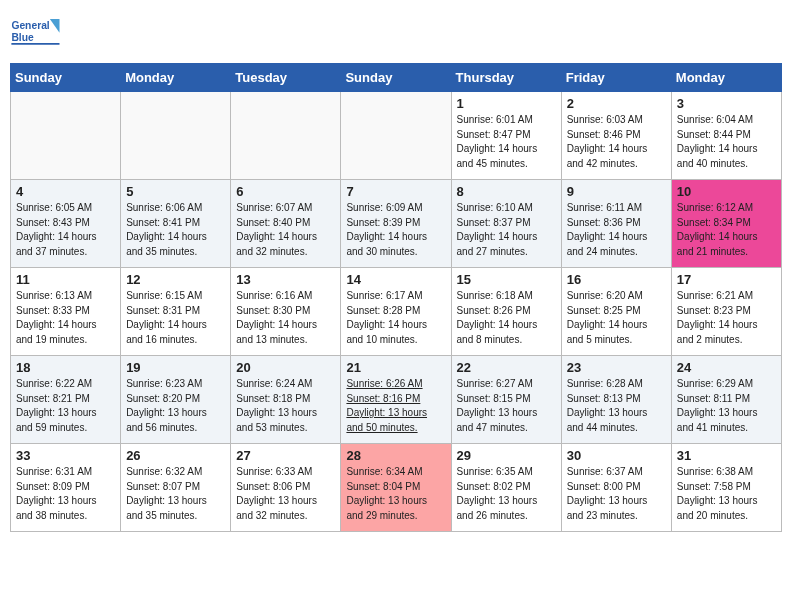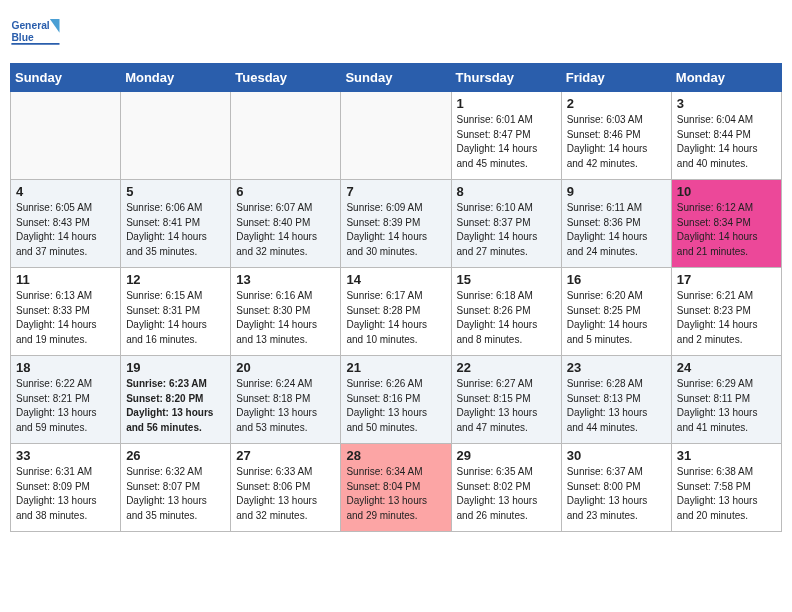--- a/index.html
+++ b/index.html
@@ -251,35 +251,35 @@
       <tr>
         <td style="background: rgb(240, 244, 248);">
           <span class="day-num">18</span>
           <div class="day-info" style="white-space: pre-line;">Sunrise: 6:22 AM
 Sunset: 8:21 PM
 Daylight: 13 hours
 and 59 minutes.</div>
         </td>
         <td style="background: rgb(240, 244, 248);">
           <span class="day-num">19</span>
-          <div class="day-info" style="white-space: pre-line; font-weight: bold;">Sunrise: 6:23 AM
+          <div class="day-info" style="white-space: pre-line;">Sunrise: 6:23 AM
 Sunset: 8:20 PM
 Daylight: 13 hours
 and 56 minutes.</div>
         </td>
         <td style="background: rgb(240, 244, 248);">
           <span class="day-num">20</span>
           <div class="day-info" style="white-space: pre-line;">Sunrise: 6:24 AM
 Sunset: 8:18 PM
 Daylight: 13 hours
 and 53 minutes.</div>
         </td>
         <td style="background: rgb(240, 244, 248);">
           <span class="day-num">21</span>
-          <div class="day-info" style="white-space: pre-line;">Sunrise: 6:26 AM
+          <div class="day-info" style="white-space: pre-line; text-decoration: underline;">Sunrise: 6:26 AM
 Sunset: 8:16 PM
 Daylight: 13 hours
 and 50 minutes.</div>
         </td>
         <td style="background: rgb(240, 244, 248);">
           <span class="day-num">22</span>
           <div class="day-info" style="white-space: pre-line;">Sunrise: 6:27 AM
 Sunset: 8:15 PM
 Daylight: 13 hours
 and 47 minutes.</div>

